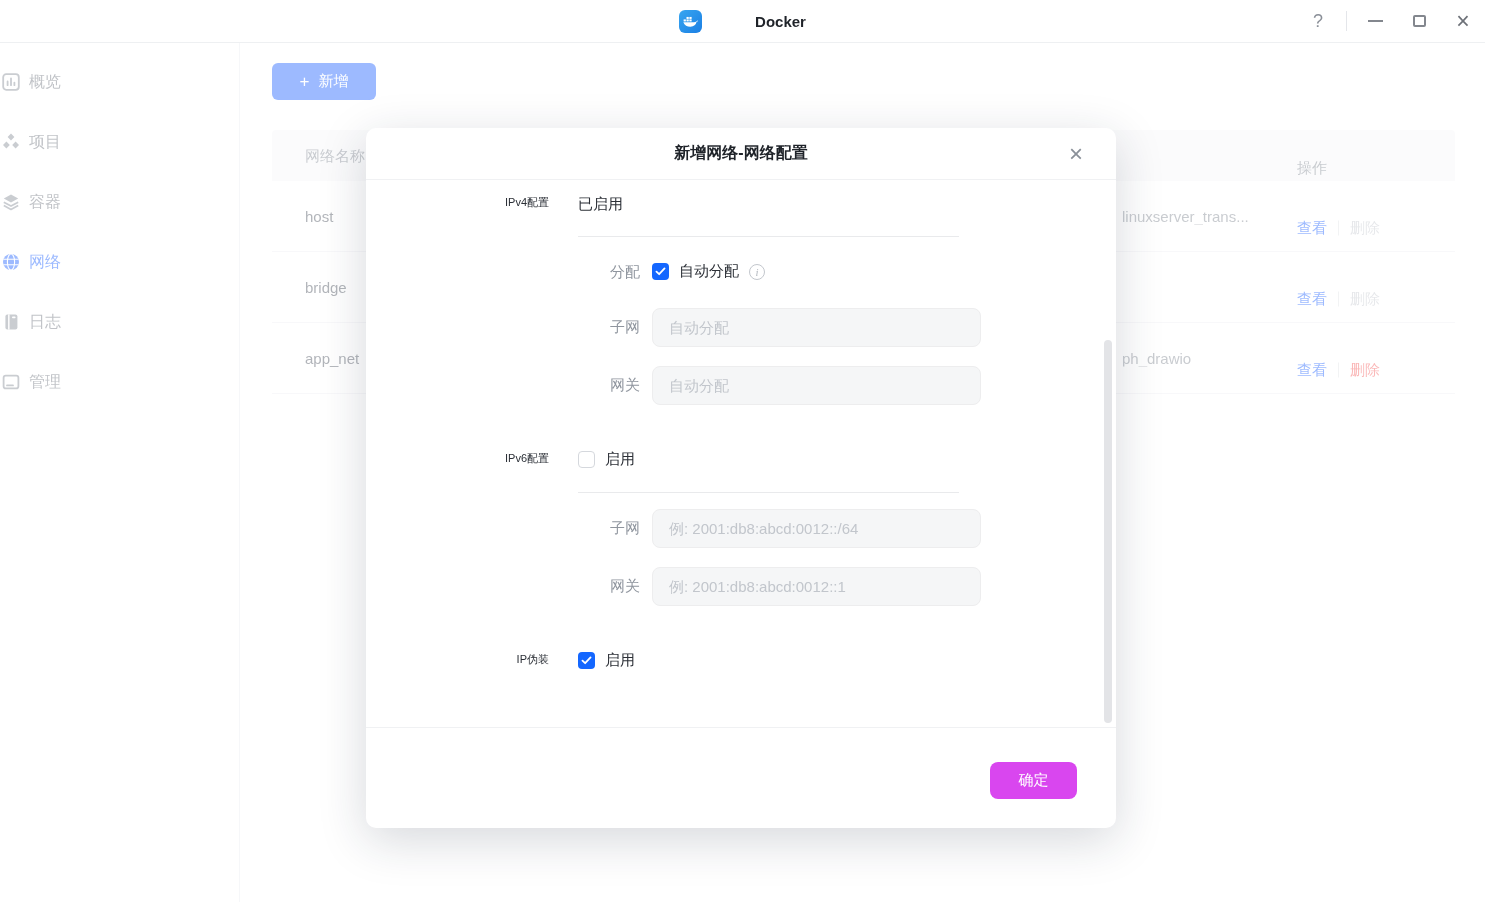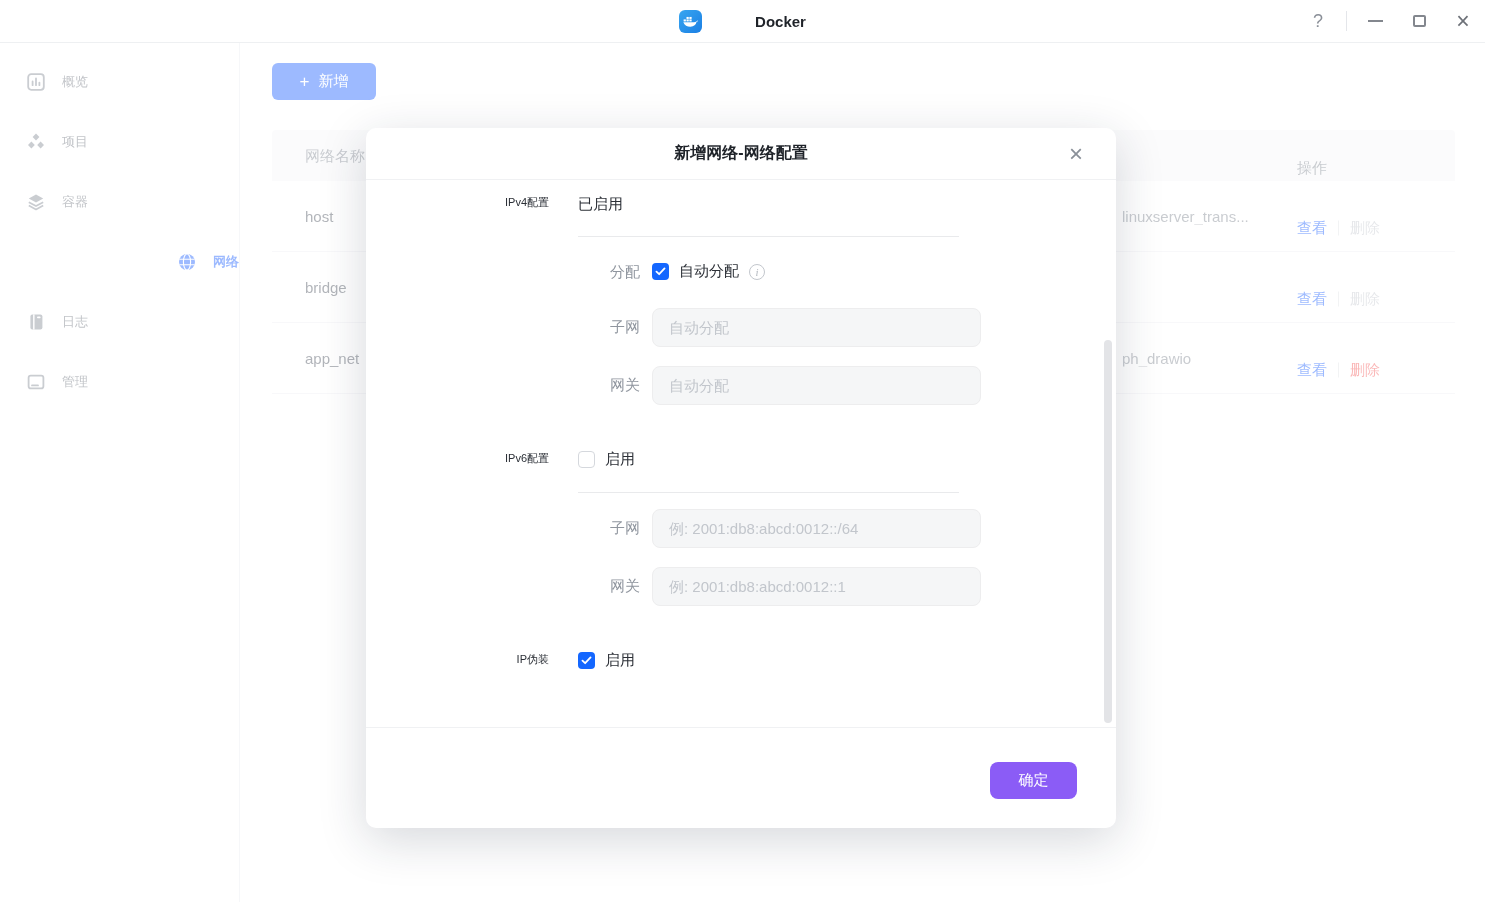--- a/index.html
+++ b/index.html
@@ -22,24 +22,24 @@
   .win-btn { width:44px; height:42px; display:flex; align-items:center; justify-content:center; }
   .min-glyph { width:15px; height:2px; background:#83878e; }
   .max-glyph { width:13px; height:12px; border:2px solid #83878e; border-radius:2px; }
   .close-glyph { font-size:23px; color:#6d7178; line-height:1; }
 
   
   .workspace { position:absolute; left:0; top:43px; width:1485px; height:859px; background:#fff; }
 
   .sidebar { position:absolute; left:0; top:0; width:240px; height:859px;
              border-right:1px solid #edeff2; padding-top:9px; }
-  .side-item { height:60px; display:flex; align-items:center; padding-left:25px; gap:15px;
-               color:#7e838c; font-size:13px; }
+  .side-item { height:60px; display:flex; align-items:center; gap:7px;
+               color:#7e838c; font-size:16px; }
   .side-item .s-icon { width:22px; height:22px; display:flex; align-items:center; justify-content:center; color:#9096a0; }
-  .side-item.active { color:#3370ff; font-weight:700;justify-content:flex-end; }
+  .side-item.active { color:#3370ff; font-weight:400; }
   .side-item.active .s-icon { color:#3370ff; }
 
   .main { position:absolute; left:241px; top:0; right:0; height:859px; }
   .add-btn { position:absolute; left:31px; top:20px; width:104px; height:37px;
              background:#3370ff; border:none; border-radius:6px; color:#fff; font-size:15px;
              display:flex; align-items:center; justify-content:center; gap:9px; }
   .add-btn .plus { font-size:17px; font-weight:400; }
 
   .net-table { position:absolute; left:31px; top:87px; width:1183px; }
   .t-header { position:relative; height:51px; background:#f6f7f9; border-radius:4px 4px 0 0;
@@ -95,21 +95,21 @@
              padding:0 16px; font-size:15px; color:#2b2f36; outline:none;
              font-family:"Liberation Sans","DejaVu Sans",sans-serif; }
   .m-input::placeholder { color:#c2c6cc; }
 
   .modal-scrollbar { position:absolute; left:738px; top:212px; width:8px; height:383px;
                      background:#e3e4e7; border-radius:4px; }
 
   .modal-footer { position:absolute; left:0; bottom:0; width:100%; height:101px;
                   border-top:1px solid #f0f1f3; border-radius:0 0 10px 10px; }
   .confirm-btn { position:absolute; right:39px; top:34px; width:87px; height:37px;
-                 background:#8b5cf6; color:#fff; font-size:15px; border:none;
+                 background:#d946ef; color:#fff; font-size:15px; border:none;
                  border-radius:8px; display:flex; align-items:center; justify-content:center; }
 </style>
 </head>
 <body>
 
 <div class="titlebar">
   <div class="app-title">
     <span class="docker-badge">
       <svg width="15" height="12" viewBox="0 0 24 19" fill="#fff">
         <rect x="1" y="7" width="3.6" height="3.2"></rect>

